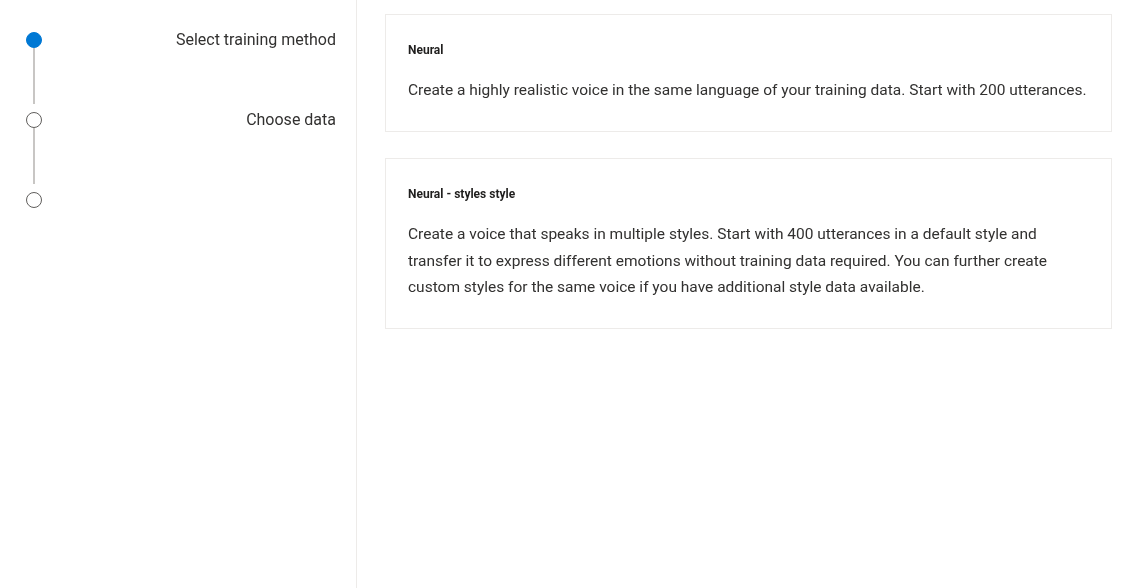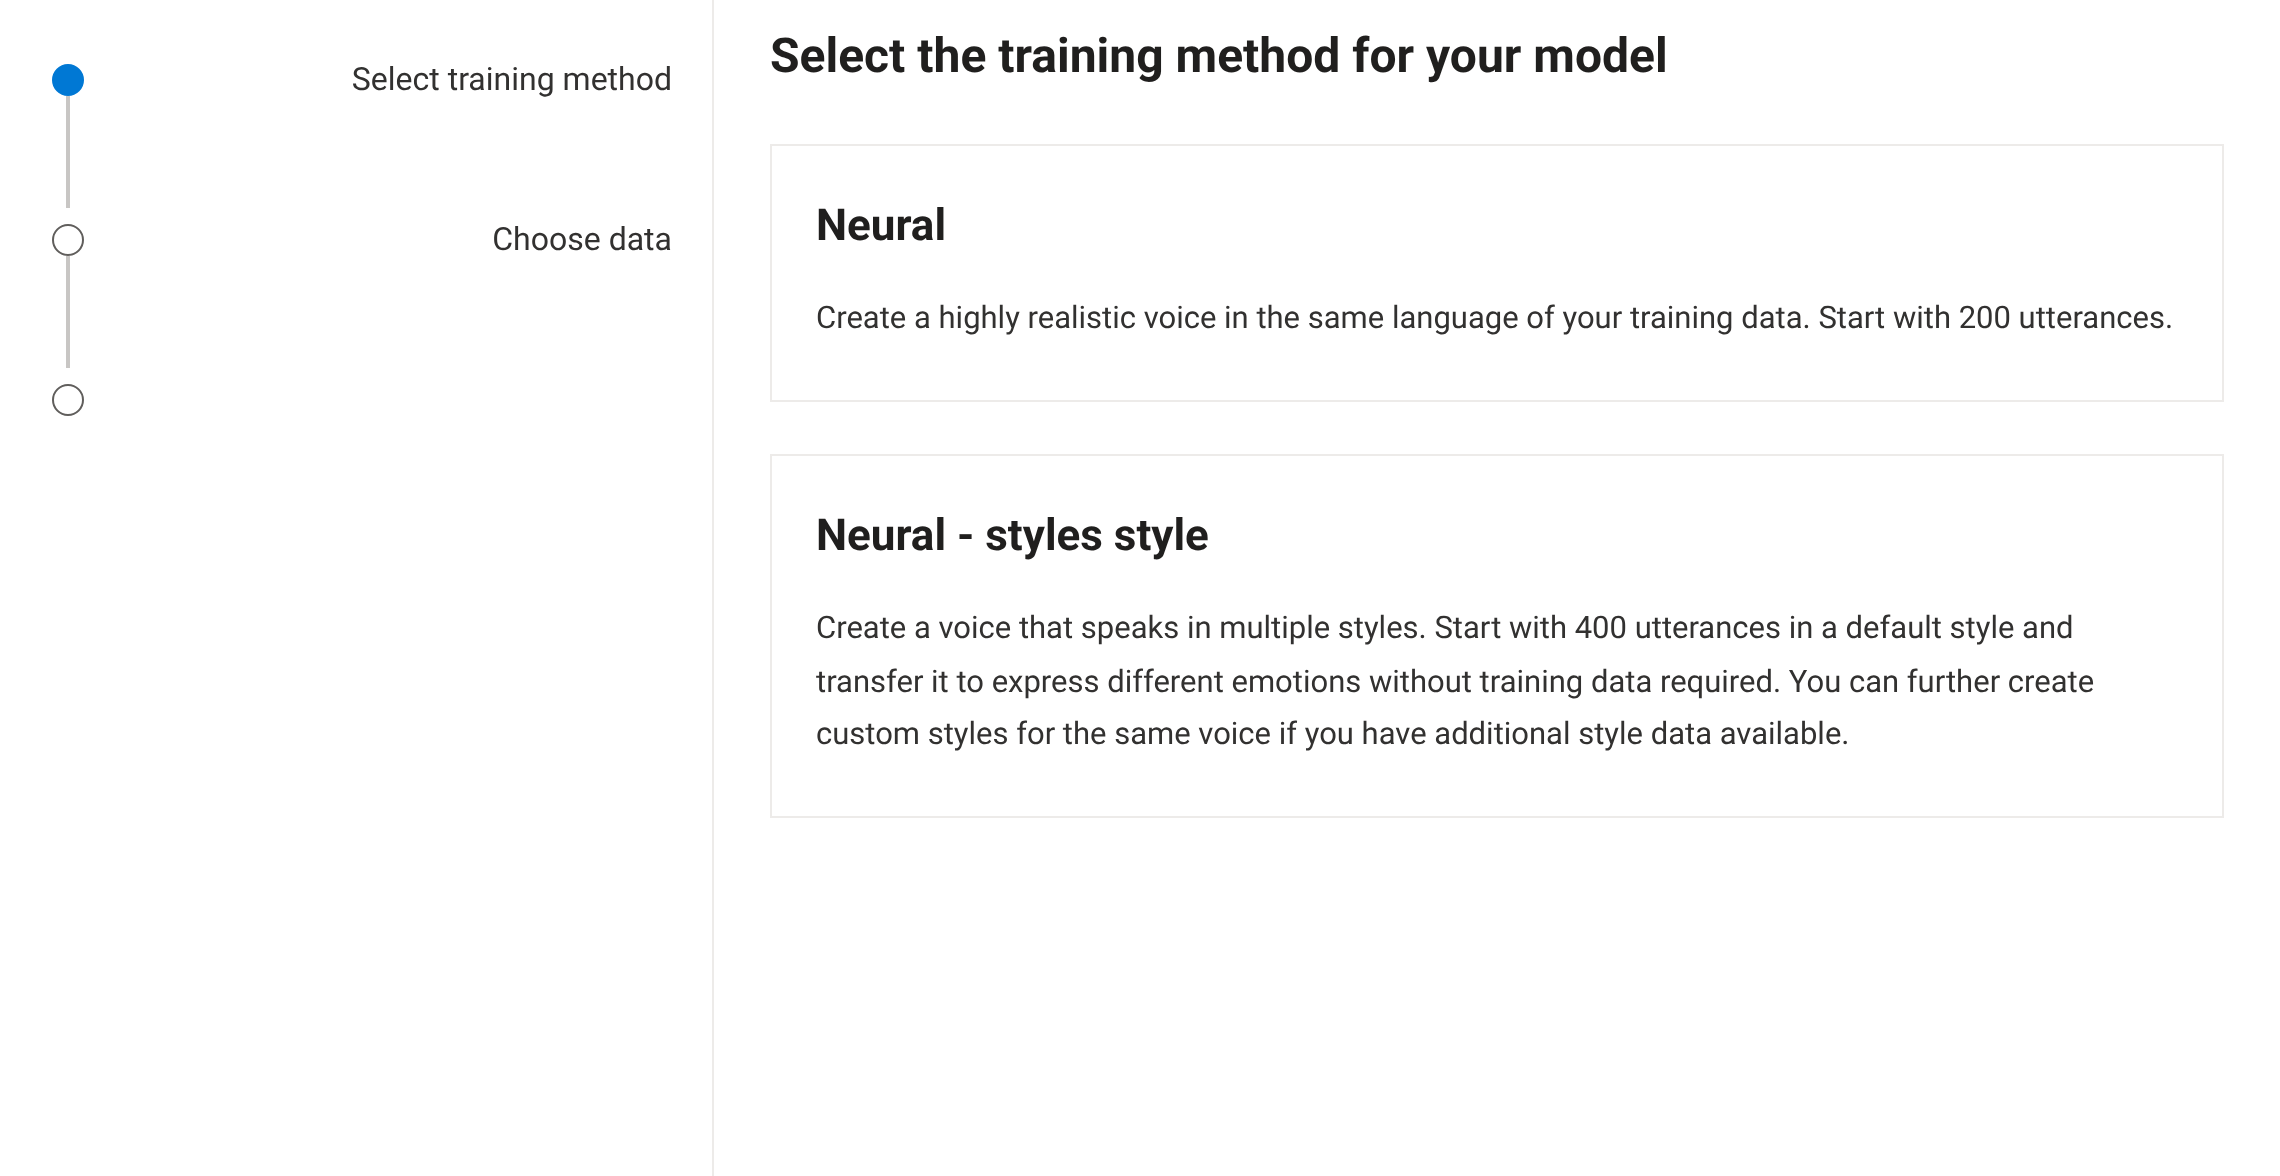--- a/index.html
+++ b/index.html
@@ -89,21 +89,21 @@
       padding: 28px 22px 28px 22px;
       margin-bottom: 26px;
       cursor: pointer;
     }
     .card.selected {
       border: 3px solid #0078d4;
       background: #c7e0f4;
       padding: 26px 20px 26px 20px;
     }
     .card-title {
-      font-size: 22px;
+      font-size: 12px;
       font-weight: 700;
       color: #201f1e;
       margin-bottom: 20px;
     }
     .card-desc {
       font-size: 15.5px;
       color: #323130;
       line-height: 1.7;
     }
   </style>
@@ -124,21 +124,20 @@
         <span class="step-connector"></span>
       </li>
       <li class="step">
         <span class="step-marker"></span>
         <span class="step-connector"></span>
       </li>
     </ol>
   </nav>
 
   <main class="main">
-    <h1 class="page-title">Select the training method for your model</h1>
 
     <div class="card">
       <div class="card-title">Neural</div>
       <div class="card-desc">Create a highly realistic voice in the same language of your training data. Start with 200 utterances.</div>
     </div>
 
 
     <div class="card">
       <div class="card-title">Neural - styles style</div>
       <div class="card-desc">Create a voice that speaks in multiple styles. Start with 400 utterances in a default style and transfer it to express different emotions without training data required. You can further create custom styles for the same voice if you have additional style data available.</div>

